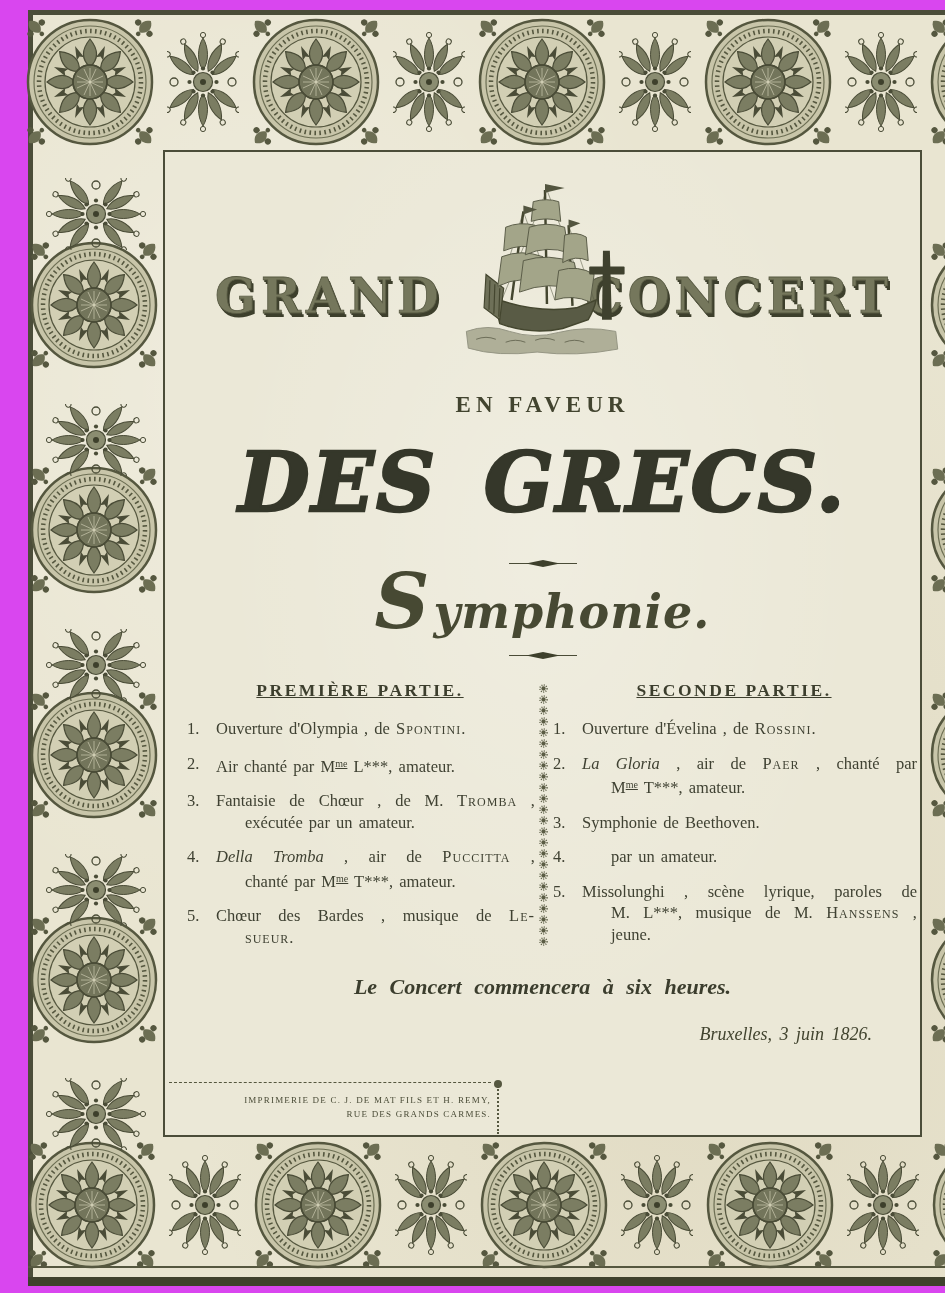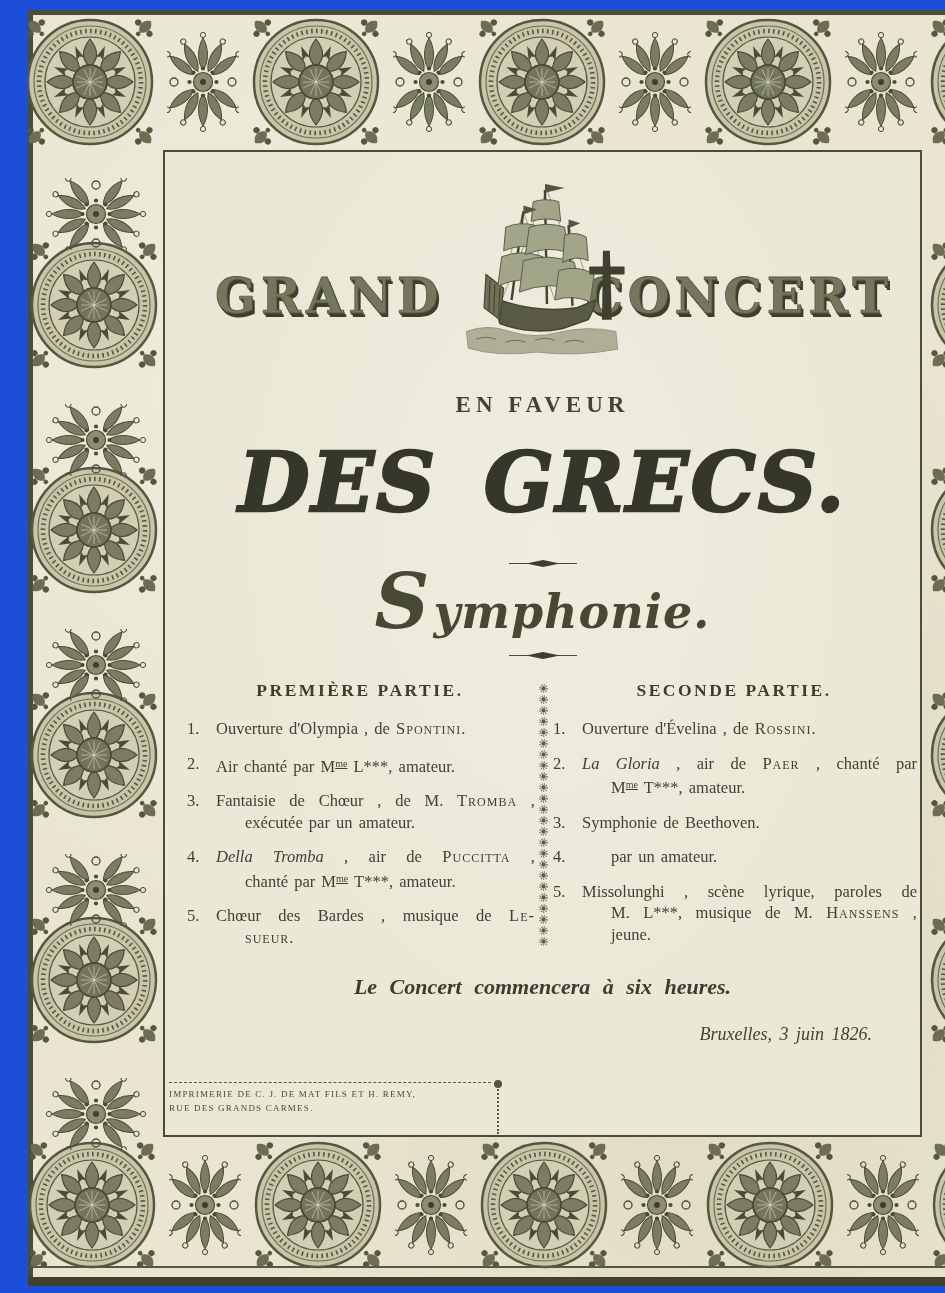--- a/index.html
+++ b/index.html
@@ -1,17 +1,17 @@
 <!DOCTYPE html>
 <html><head>
 <meta charset="utf-8">
 <style>
   html,body{margin:0;padding:0;background:#6e6a5c;}
   .page{position:relative;width:945px;height:1293px;margin:0 auto;overflow:hidden;
-        background:#1d4ed8;font-family:"Liberation Serif","DejaVu Serif",serif;}
+        background:#d946ef;font-family:"Liberation Serif","DejaVu Serif",serif;}
   
   .sheet{position:absolute;left:30px;top:12px;width:915px;height:1268px;
          background:
            radial-gradient(ellipse at 25% 30%, rgba(255,255,255,.28), transparent 45%),
            radial-gradient(ellipse at 75% 75%, rgba(170,150,100,.14), transparent 55%),
            #e9e5d1;}
   
   .frame-top{position:absolute;left:28px;top:10px;width:917px;height:5px;background:#4b4d39;}
   .frame-left{position:absolute;left:28px;top:10px;width:5px;height:1270px;background:#4b4d39;}
   .frame-bot-thin{position:absolute;left:28px;top:1266px;width:917px;height:2px;background:#55573f;}
@@ -44,35 +44,35 @@
             font-family:"DejaVu Serif","Liberation Serif",serif;font-style:italic;font-weight:bold;
             font-size:46px;line-height:88px;color:#474933;letter-spacing:1px;}
   .programme-heading::first-letter{font-size:76px;letter-spacing:4px;}
   .columns{position:absolute;left:20px;top:528px;width:732px;display:flex;}
   .col{box-sizing:border-box;}
   .col-left{width:350px;}
   .col-right{width:366px;}
   .col-div{width:16px;display:flex;flex-direction:column;align-items:center;
            gap:2px;padding-top:4px;}
   .part-header{text-align:center;font-weight:bold;font-size:17.5px;letter-spacing:2.5px;
-           color:#3c3e2d;margin-bottom:17px;}
+           color:#3c3e2d;margin-bottom:17px;text-decoration:underline;}
   .item{position:relative;padding-left:31px;font-size:16.5px;line-height:21.5px;
            margin-bottom:13px;color:#3f4132;word-spacing:2px;}
   .item .num{position:absolute;left:2px;top:0;}
   .line.jl{text-align:justify;text-align-last:justify;}
   .line.cont{margin-left:29px;}
   .seg-i{font-style:italic;}
   .seg-sc{font-variant:small-caps;letter-spacing:1px;}
   .seg-sup{font-size:10px;vertical-align:5px;text-decoration:underline;}
   .closing{position:absolute;left:0;top:822px;width:100%;text-align:center;
            font-style:italic;font-weight:bold;font-size:22px;word-spacing:7px;color:#3b3d2d;}
   .dateline{position:absolute;right:48px;top:872px;font-style:italic;font-size:18px;
            word-spacing:3px;color:#42442f;}
   .imprint{position:absolute;left:4px;top:930px;width:322px;border-top:1px dashed #55573f;
-           padding-top:4px;text-align:left;font-size:9px;letter-spacing:1.2px;
+           padding-top:10px;text-align:right;font-size:9px;letter-spacing:1.2px;
            line-height:14px;color:#4a4c37;}
   .imprint-rule{position:absolute;left:332px;top:934px;height:48px;border-left:2px dotted #55573f;}
   .imprint-dot{position:absolute;left:329px;top:928px;width:8px;height:8px;border-radius:50%;
            background:#55573f;}
   .defs{position:absolute;width:0;height:0;overflow:hidden;}
 </style>
 </head>
 <body>
 
 <svg class="defs" aria-hidden="true">

